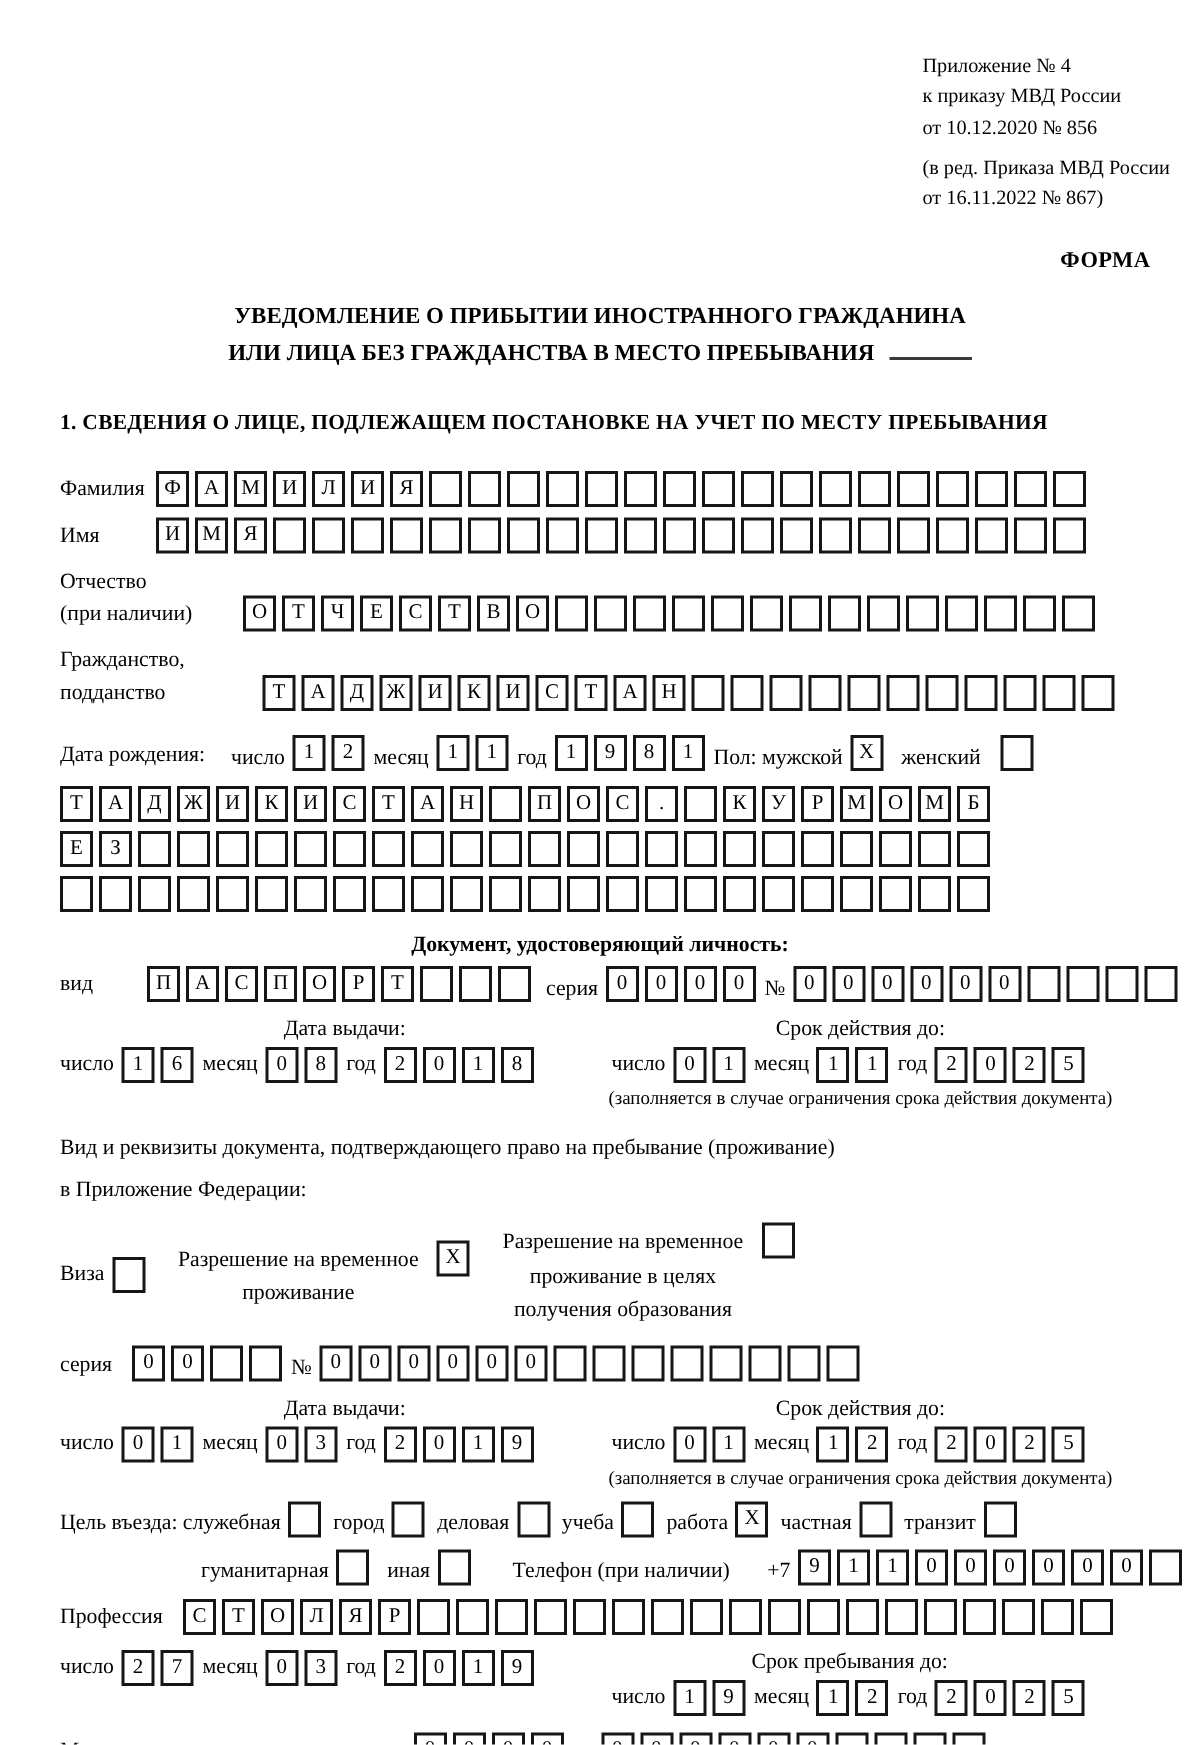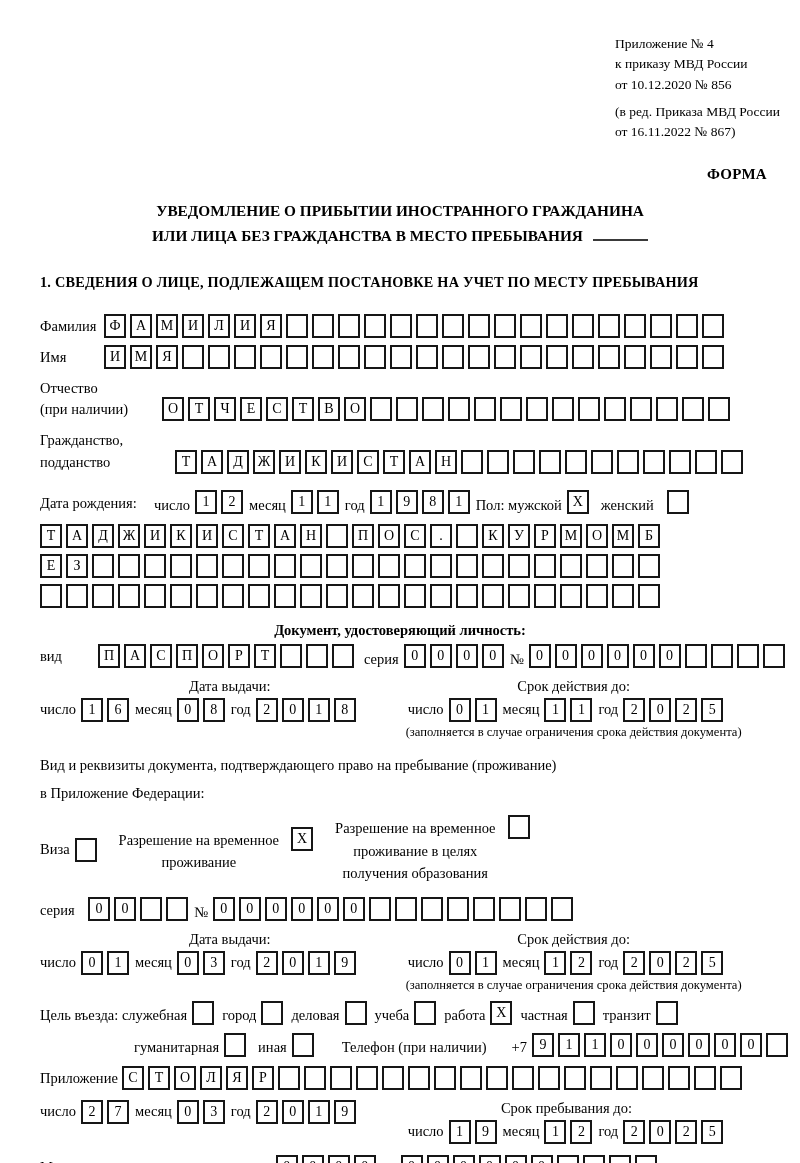--- a/index.html
+++ b/index.html
@@ -504,21 +504,21 @@
         <span class="cell">0</span>
         <span class="cell">0</span>
         <span class="cell">0</span>
         <span class="cell">0</span>
         <span class="cell">0</span>
         <span class="cell"></span>
       </div>
   </div>
 
   <div class="row" style="margin-top:8px">
-    <div class="lbl" style="width:82px">Приложение</div>
+    <div class="lbl" style="width:82px">Профессия</div>
     <div class="cells">
         <span class="cell">С</span>
         <span class="cell">Т</span>
         <span class="cell">О</span>
         <span class="cell">Л</span>
         <span class="cell">Я</span>
         <span class="cell">Р</span>
         <span class="cell"></span>
         <span class="cell"></span>
         <span class="cell"></span>

